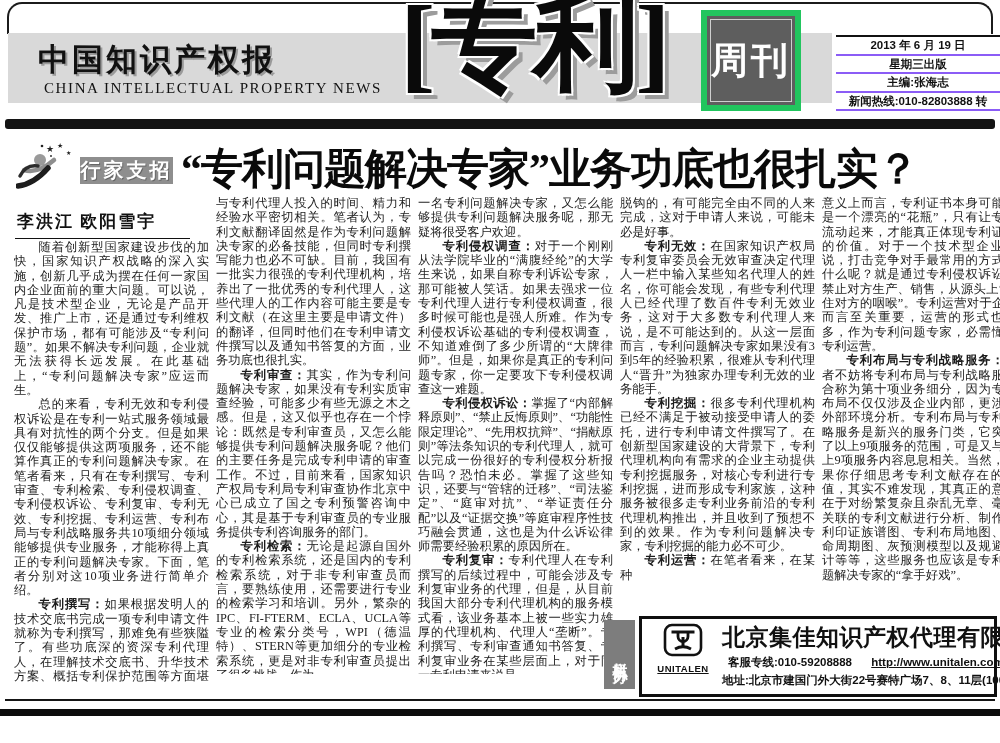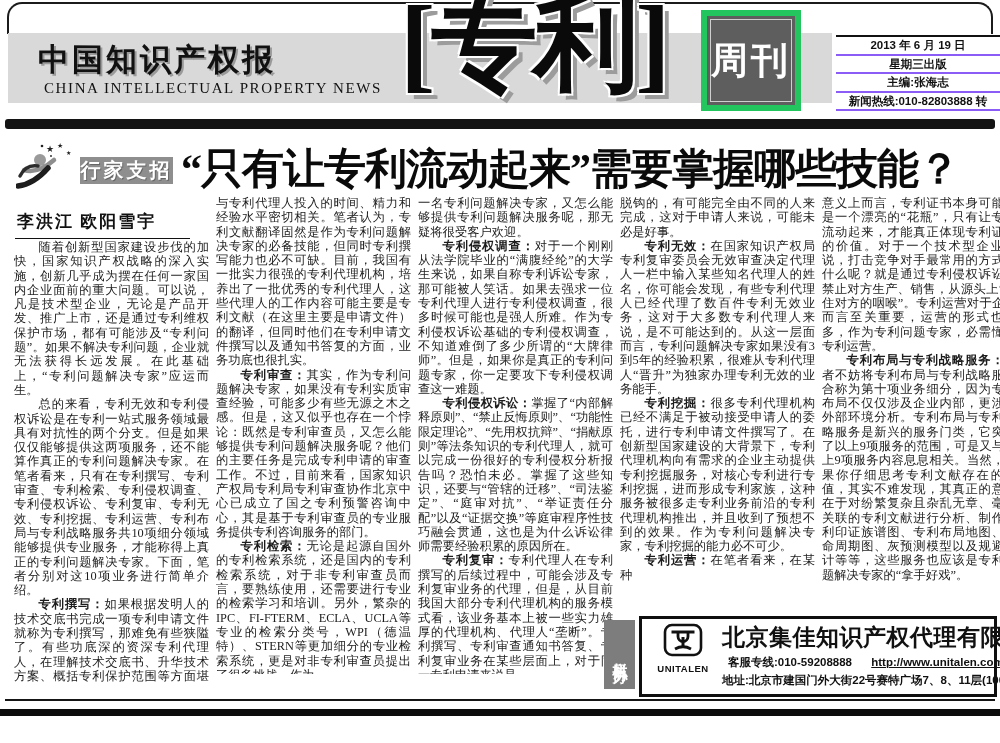--- a/index.html
+++ b/index.html
@@ -52,21 +52,21 @@
   .c4{left:620px;}
   .c5{left:822px;}
 
   
   .ad-label{left:604px;top:620px;width:31px;height:69px;background:#7d7d7d;color:#fff;
             writing-mode:vertical-rl;text-orientation:upright;font-family:"Liberation Sans",sans-serif;
             font-weight:bold;font-size:15px;letter-spacing:2px;display:flex;align-items:center;justify-content:center;}
   .ad-box{left:639px;top:616px;width:352px;height:75px;border:3px solid #0f0f0f;background:#fff;}
   .ad-logo{position:absolute;left:8px;top:4px;width:66px;text-align:center;}
   .ad-logo-word{font-family:"Liberation Sans",sans-serif;font-weight:900;font-size:9.5px;
-                letter-spacing:0.5px;margin-top:-2px;}
+                letter-spacing:0.5px;margin-top:-2px;text-decoration:underline;}
   .ad-company{position:absolute;left:80px;top:3px;font-family:"Liberation Sans",sans-serif;
               font-weight:900;font-size:23px;white-space:nowrap;letter-spacing:0.5px;}
   .ad-line2{position:absolute;left:86px;top:36px;font-family:"Liberation Sans",sans-serif;
             font-weight:bold;font-size:11.5px;white-space:nowrap;}
   .ad-line2 .site{margin-left:16px;text-decoration:underline;}
   .ad-line3{position:absolute;left:80px;top:54px;font-family:"Liberation Sans",sans-serif;
             font-size:11.5px;font-weight:bold;white-space:nowrap;}
 
   
   .rule-thin{left:5px;top:699px;width:990px;height:2px;background:#151515;}
@@ -101,21 +101,21 @@
       <text x="50" y="15" font-size="6" fill="#222">★</text>
       <circle cx="26" cy="6" r="1.3" fill="#222"></circle>
       <circle cx="35" cy="16" r="1.1" fill="#444"></circle>
       <circle cx="24" cy="20" r="6" fill="#9a9a9a"></circle>
       <path d="M8,30 Q22,34 38,20" stroke="#8e8e8e" stroke-width="4.5" fill="none" stroke-linecap="round"></path>
       <path d="M2,46 Q18,44 32,28" stroke="#1d1d1d" stroke-width="5.5" fill="none" stroke-linecap="round"></path>
       <path d="M4,36 Q10,24 22,26" stroke="#2c2c2c" stroke-width="3.5" fill="none" stroke-linecap="round"></path>
     </svg>
   </div>
   <div class="abs badge-box">行家支招</div>
-  <div class="abs headline">“只有让专利流动起来”需要掌握哪些技能？</div>
+  <div class="abs headline">“专利问题解决专家”业务功底也很扎实？</div>
   <div class="abs authors">李洪江  欧阳雪宇</div>
 
   <div class="col c1">
     <p><b></b><span>随着创新型国家建设步伐的加快，国家知识产权战略的深入实施，创新几乎成为摆在任何一家国内企业面前的重大问题。可以说，凡是技术型企业，无论是产品开发、推广上市，还是通过专利维权保护市场，都有可能涉及“专利问题”。如果不解决专利问题，企业就无法获得长远发展。在此基础上，“专利问题解决专家”应运而生。</span></p>
     <p><b></b><span>总的来看，专利无效和专利侵权诉讼是在专利一站式服务领域最具有对抗性的两个分支。但是如果仅仅能够提供这两项服务，还不能算作真正的专利问题解决专家。在笔者看来，只有在专利撰写、专利审查、专利检索、专利侵权调查、专利侵权诉讼、专利复审、专利无效、专利挖掘、专利运营、专利布局与专利战略服务共10项细分领域能够提供专业服务，才能称得上真正的专利问题解决专家。下面，笔者分别对这10项业务进行简单介绍。</span></p>
     <p><b>专利撰写：</b><span>如果根据发明人的技术交底书完成一项专利申请文件就称为专利撰写，那难免有些狭隘了。有些功底深的资深专利代理人，在理解技术交底书、升华技术方案、概括专利保护范围等方面堪称拥有“绝技”。要掌握这些“绝技”，需要长期的积累和不断的学习。专利撰写的质量</span></p>
   </div>
 
   <div class="col c2">
     <p class="cont"><b></b><span>与专利代理人投入的时间、精力和经验水平密切相关。笔者认为，专利文献翻译固然是作为专利问题解决专家的必备技能，但同时专利撰写能力也必不可缺。目前，我国有一批实力很强的专利代理机构，培养出了一批优秀的专利代理人，这些代理人的工作内容可能主要是专利文献（在这里主要是申请文件）的翻译，但同时他们在专利申请文件撰写以及通知书答复的方面，业务功底也很扎实。</span></p>

